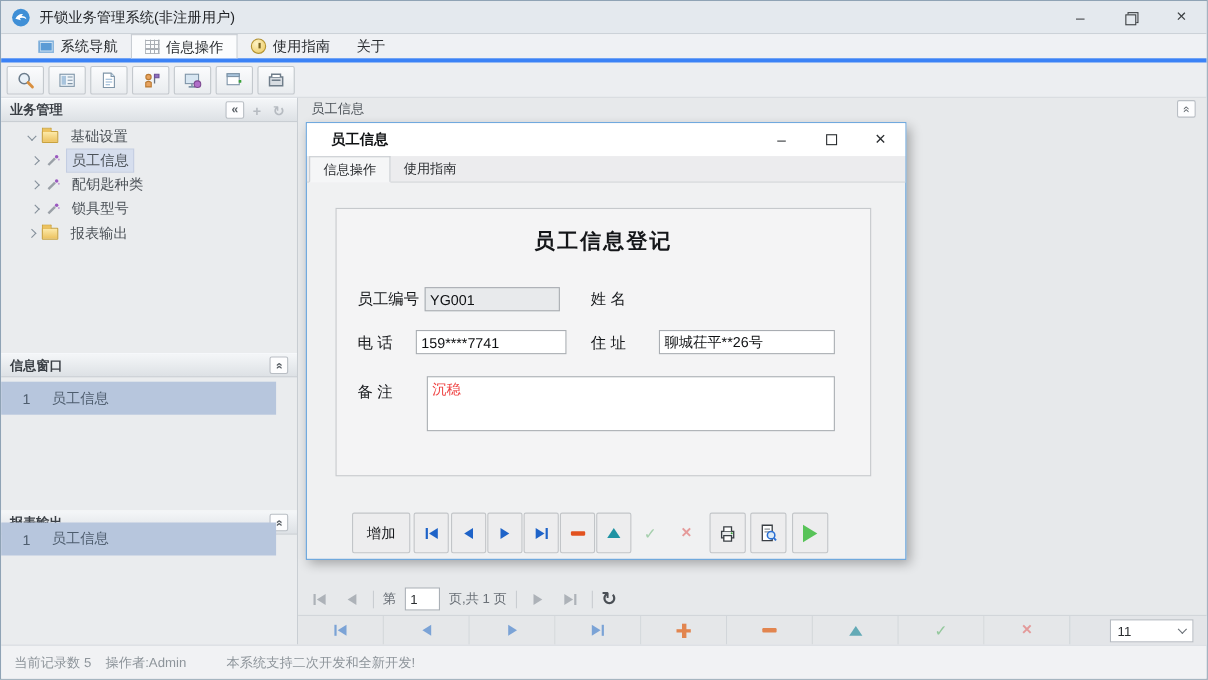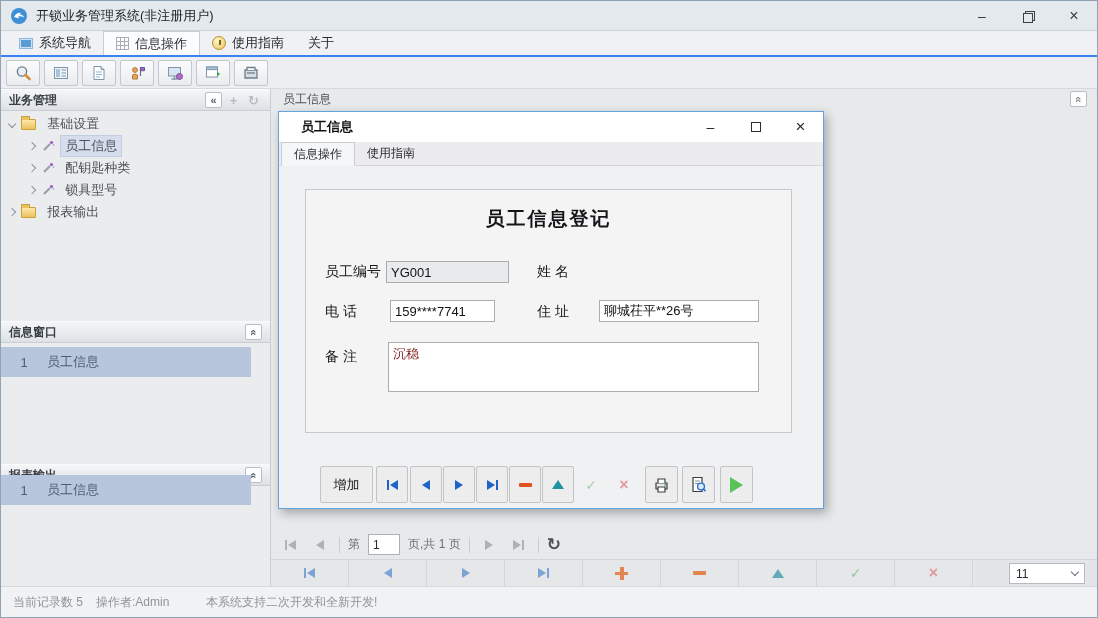--- a/index.html
+++ b/index.html
@@ -15,21 +15,21 @@
   .title-text { font-size:13px; color:#1d1f22; }
   .win-controls { position:absolute; right:0; top:0; height:30px; display:flex; }
   .win-btn { width:46px; height:30px; display:flex; align-items:center; justify-content:center;
              color:#3c4043; font-size:14px; cursor:default; }
   .restore-glyph { position:relative; width:10px; height:10px; }
   .restore-glyph::before { content:""; position:absolute; left:2px; top:0; width:8px; height:8px; border:1px solid #3c4043; }
   .restore-glyph::after  { content:""; position:absolute; left:0; top:2px; width:8px; height:8px; border:1px solid #3c4043; background:#e4e9ee; }
 
   
   .menubar { position:absolute; left:0; top:30px; width:100%; height:26px; background:#eff1f4;
-             border-bottom:2px solid #3b82f6; display:flex; align-items:stretch; padding-left:6px; }
+             border-bottom:4px solid #3b82f6; display:flex; align-items:stretch; padding-left:22px; }
   .menu-item { display:flex; align-items:center; gap:6px; padding:0 12px; font-size:13px; color:#2a2d30; }
   .menu-item.active { background:#fbfcfd; border:1px solid #c8cdd3; border-bottom:none; }
   .mi-square { width:14px; height:11px; background:#5b9bd5; border:1px solid #8fb8de; box-shadow:inset 0 0 0 1px #cfe2f2; }
   .mi-grid { width:13px; height:13px;
      background:repeating-linear-gradient(0deg,#a9aeb4 0 1px,transparent 1px 4px),
                 repeating-linear-gradient(90deg,#a9aeb4 0 1px,transparent 1px 4px); }
   .mi-clock { width:14px; height:14px; border-radius:50%; background:radial-gradient(circle at 35% 30%,#fdf3c4,#ecc75a); border:1px solid #b3922f; position:relative; }
   .mi-clock::after { content:""; position:absolute; left:6px; top:3px; width:2px; height:5px; background:#7a6420; }
 
   
@@ -49,21 +49,21 @@
   .ph-btn.disabled { background:transparent; border-color:transparent; color:#b6bbc1; font-size:13px; font-weight:bold; }
   .rot-up { transform:rotate(90deg); display:inline-block; }
 
   .tree { position:absolute; left:0; top:24px; width:100%; }
   .tree-row { height:22px; display:flex; align-items:center; font-size:13px; color:#4c5258; }
   .tree-row .lbl { padding:1px 4px; }
   .tree-row.selected .lbl { background:#d6deee; outline:1px solid #c3cde2; }
   .chev { border:solid #85909b; border-width:0 1.6px 1.6px 0; padding:2.6px; display:inline-block; margin:0 6px 0 0; }
   .chev.right { transform:rotate(-45deg); }
   .chev.down { transform:rotate(45deg); }
-  .indent0 { padding-left:8px; } .indent1 { padding-left:28px; }
+  .indent0 { padding-left:25px; } .indent1 { padding-left:28px; }
   .folder { width:15px; height:11px; background:linear-gradient(#fce9a8,#ecc25f); border:1px solid #c9a23d;
             border-radius:1px; position:relative; margin-right:7px; }
   .folder::before { content:""; position:absolute; left:-1px; top:-4px; width:7px; height:3px;
                     background:#ecc25f; border:1px solid #c9a23d; border-bottom:none; border-radius:1px 1px 0 0; }
   .wand { margin-right:6px; }
 
   .side-row { position:absolute; left:0; width:250px; height:30px; background:#b7c6dd; display:flex; align-items:center;
               font-size:13px; color:#4e5d6e; }
   .side-row .idx { width:46px; text-align:center; }
 
@@ -115,21 +115,21 @@
   .dlg-tab.active { background:#f5f6f7; border:1px solid #c9cdd1; border-bottom:1px solid #f5f6f7; margin-bottom:-1px; }
 
   .groupbox { position:absolute; left:26px; top:77px; width:487px; height:244px; background:#f4f4f5; border:1px solid #c6c9cc; }
   .form-title { position:absolute; left:0; top:16px; width:100%; text-align:center; font-size:19px; font-weight:bold;
                 color:#141619; letter-spacing:2px; }
   .f-label { position:absolute; font-size:14px; color:#17191c; }
   .f-input { position:absolute; height:22px; border:1px solid #a9adb2; background:#fff; font-size:13px; padding:0 4px;
              color:#101214; font-family:inherit; }
   .f-input.readonly { background:#e8eaec; }
   .f-textarea { position:absolute; border:1px solid #a9adb2; background:#fff; font-size:13px; padding:2px 4px;
-                color:#7f1d1d; font-family:inherit; resize:none; }
+                color:#ef4444; font-family:inherit; resize:none; }
 
   .dlg-buttonbar { position:absolute; left:0; top:354px; width:100%; height:38px; }
   .d-btn { position:absolute; top:0; height:37px; background:#ededee; border:1px solid #c2c5c8; border-radius:2px;
            display:flex; align-items:center; justify-content:center; font-size:13px; color:#17191c; }
   .d-btn.flat { background:transparent; border-color:transparent; }
   .blue { --c:#1e63c8; } .muted-blue { --c:#7ba3d6; }
 </style>
 </head>
 <body>
 
@@ -417,21 +417,21 @@
     </div>
 
     <div class="groupbox">
       <div class="form-title">员工信息登记</div>
 
       <span class="f-label" style="left:19px; top:73px;">员工编号</span>
       <input class="f-input readonly" style="left: 80px; top: 71px; width: 123px;" value="YG001">
       <span class="f-label" style="left:231px; top:73px;">姓  名</span>
 
       <span class="f-label" style="left:19px; top:113px;">电  话</span>
-      <input class="f-input" style="left: 84px; top: 110px; width: 105px;" value="159****7741">
+      <input class="f-input" style="left: 72px; top: 110px; width: 137px;" value="159****7741">
       <span class="f-label" style="left:231px; top:113px;">住  址</span>
       <input class="f-input" style="left: 293px; top: 110px; width: 160px;" value="聊城茌平**26号">
 
       <span class="f-label" style="left:19px; top:158px;">备  注</span>
       <textarea class="f-textarea" style="left: 82px; top: 152px; width: 371px; height: 50px;">沉稳</textarea>
     </div>
 
     <div class="dlg-buttonbar">
       <div class="d-btn" style="left:41px; width:53px;">
           <span>增加</span>

